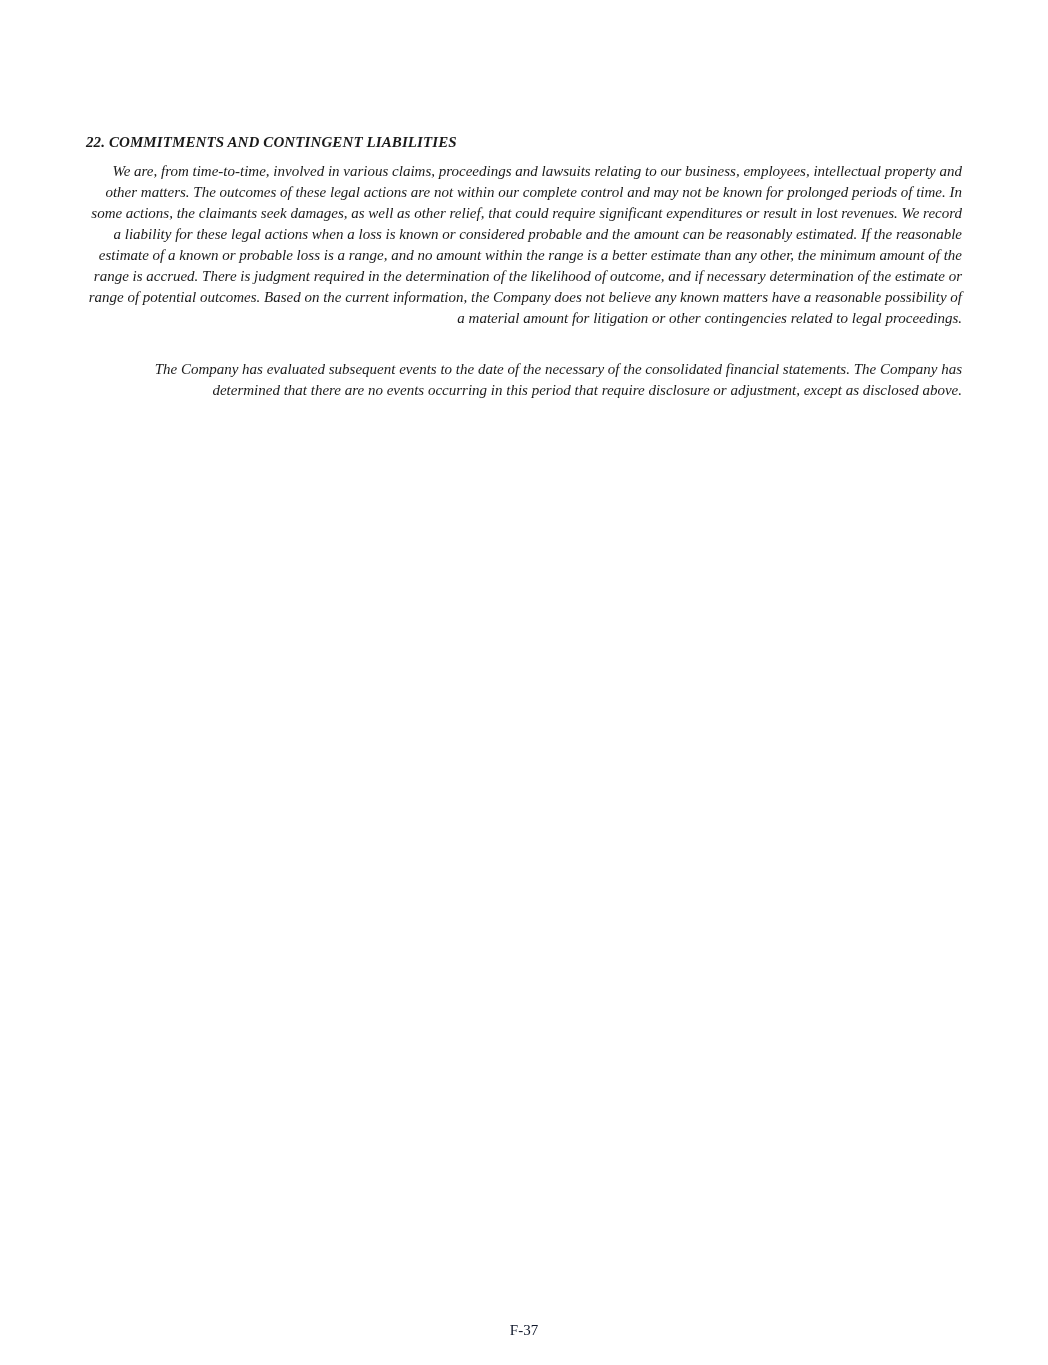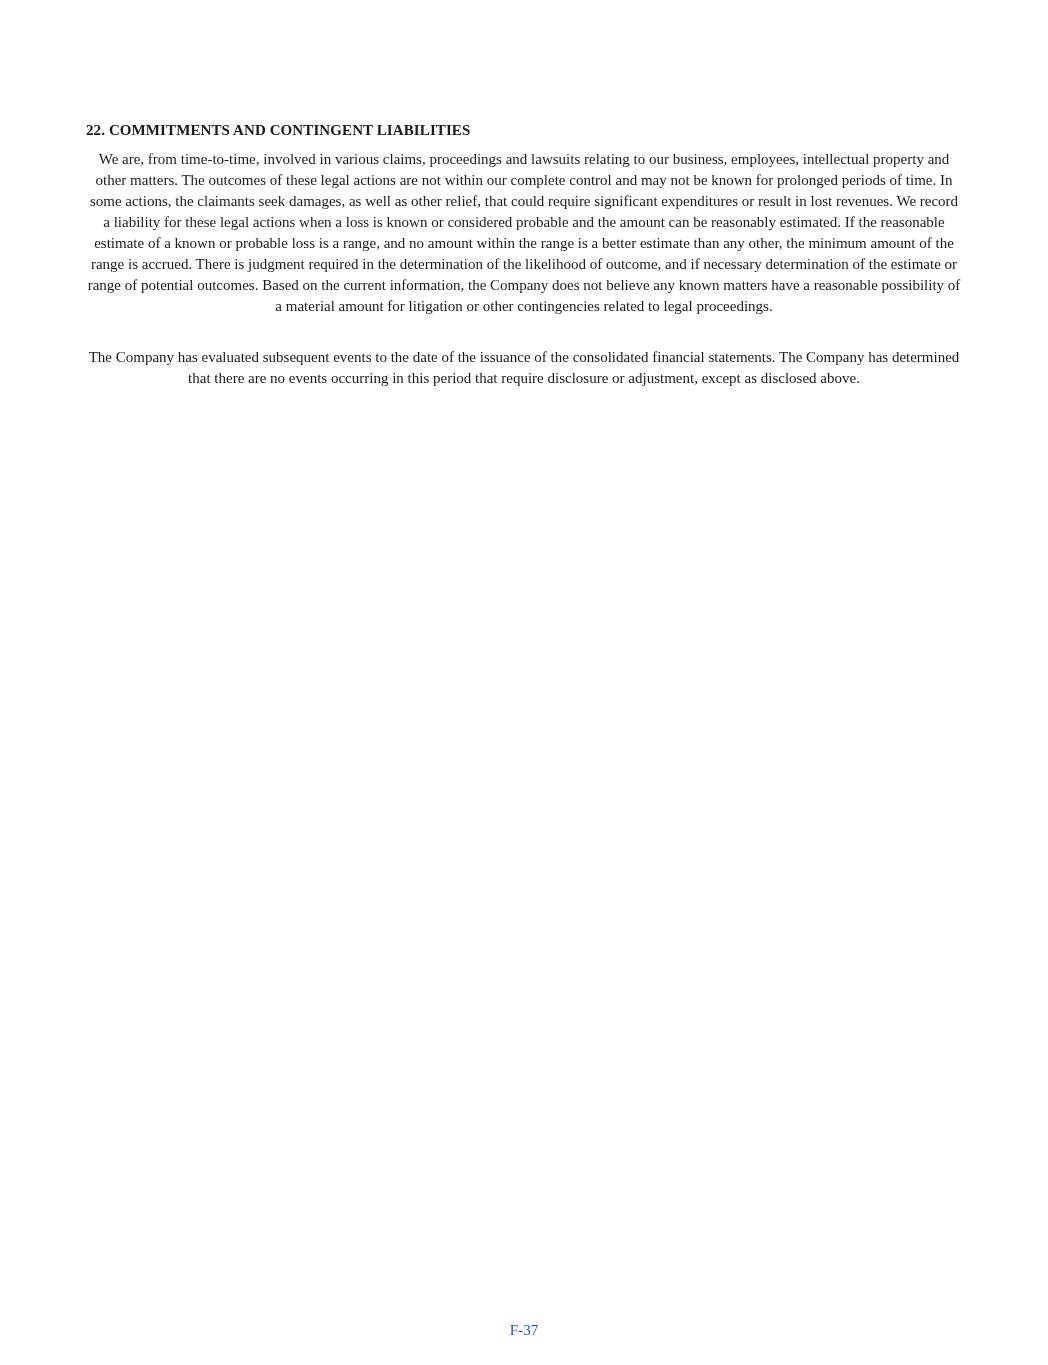--- a/index.html
+++ b/index.html
@@ -14,60 +14,61 @@
     background: #ffffff;
     color: #1a1a1a;
     font-family: "Liberation Serif", "DejaVu Serif", serif;
     font-size: 15px;
     line-height: 21px;
     box-sizing: border-box;
     overflow: hidden;
   }
   .content {
     position: absolute;
-    top: 120px;
+    top: 132px;
     left: 86px;
     width: 876px;
+    font-style: italic;
   }
   .section {
     margin: 0 0 30px 0;
   }
   .section-heading {
     font-weight: bold;
     font-size: 15px;
     line-height: 21px;
     margin: 0 0 8px 0;
     letter-spacing: 0.1px;
   }
   .section-body {
     margin: 0;
-    text-align: center;
+    text-align: right;
   }
   .page-footer {
     position: absolute;
     left: 0;
     right: 0;
     bottom: 24px;
     text-align: center;
     font-size: 15px;
     line-height: 21px;
-    color: #1d4ed8;
+    color: #0f172a;
   }
 </style>
 </head>
 <body>
 
 <div class="page">
   <div class="content">
 
     <div class="section">
       <h2 class="section-heading">22. COMMITMENTS AND CONTINGENT LIABILITIES</h2>
       <p class="section-body">We are, from time-to-time, involved in various claims, proceedings and lawsuits relating to our business, employees, intellectual property and other matters. The outcomes of these legal actions are not within our complete control and may not be known for prolonged periods of time. In some actions, the claimants seek damages, as well as other relief, that could require significant expenditures or result in lost revenues. We record a liability for these legal actions when a loss is known or considered probable and the amount can be reasonably estimated. If the reasonable estimate of a known or probable loss is a range, and no amount within the range is a better estimate than any other, the minimum amount of the range is accrued. There is judgment required in the determination of the likelihood of outcome, and if necessary determination of the estimate or range of potential outcomes. Based on the current information, the Company does not believe any known matters have a reasonable possibility of a material amount for litigation or other contingencies related to legal proceedings.</p>
     </div>
 
     <div class="section">
-      <p class="section-body">The Company has evaluated subsequent events to the date of the issuance of the consolidated financial statements. The Company has determined that there are no events occurring in this period that require disclosure or adjustment, except as disclosed above.</p>
+      <p class="section-body">The Company has evaluated subsequent events to the date of the necessary of the consolidated financial statements. The Company has determined that there are no events occurring in this period that require disclosure or adjustment, except as disclosed above.</p>
     </div>
 
   </div>
 
   <div class="page-footer">F-37</div>
 </div>
 
 </body></html>

